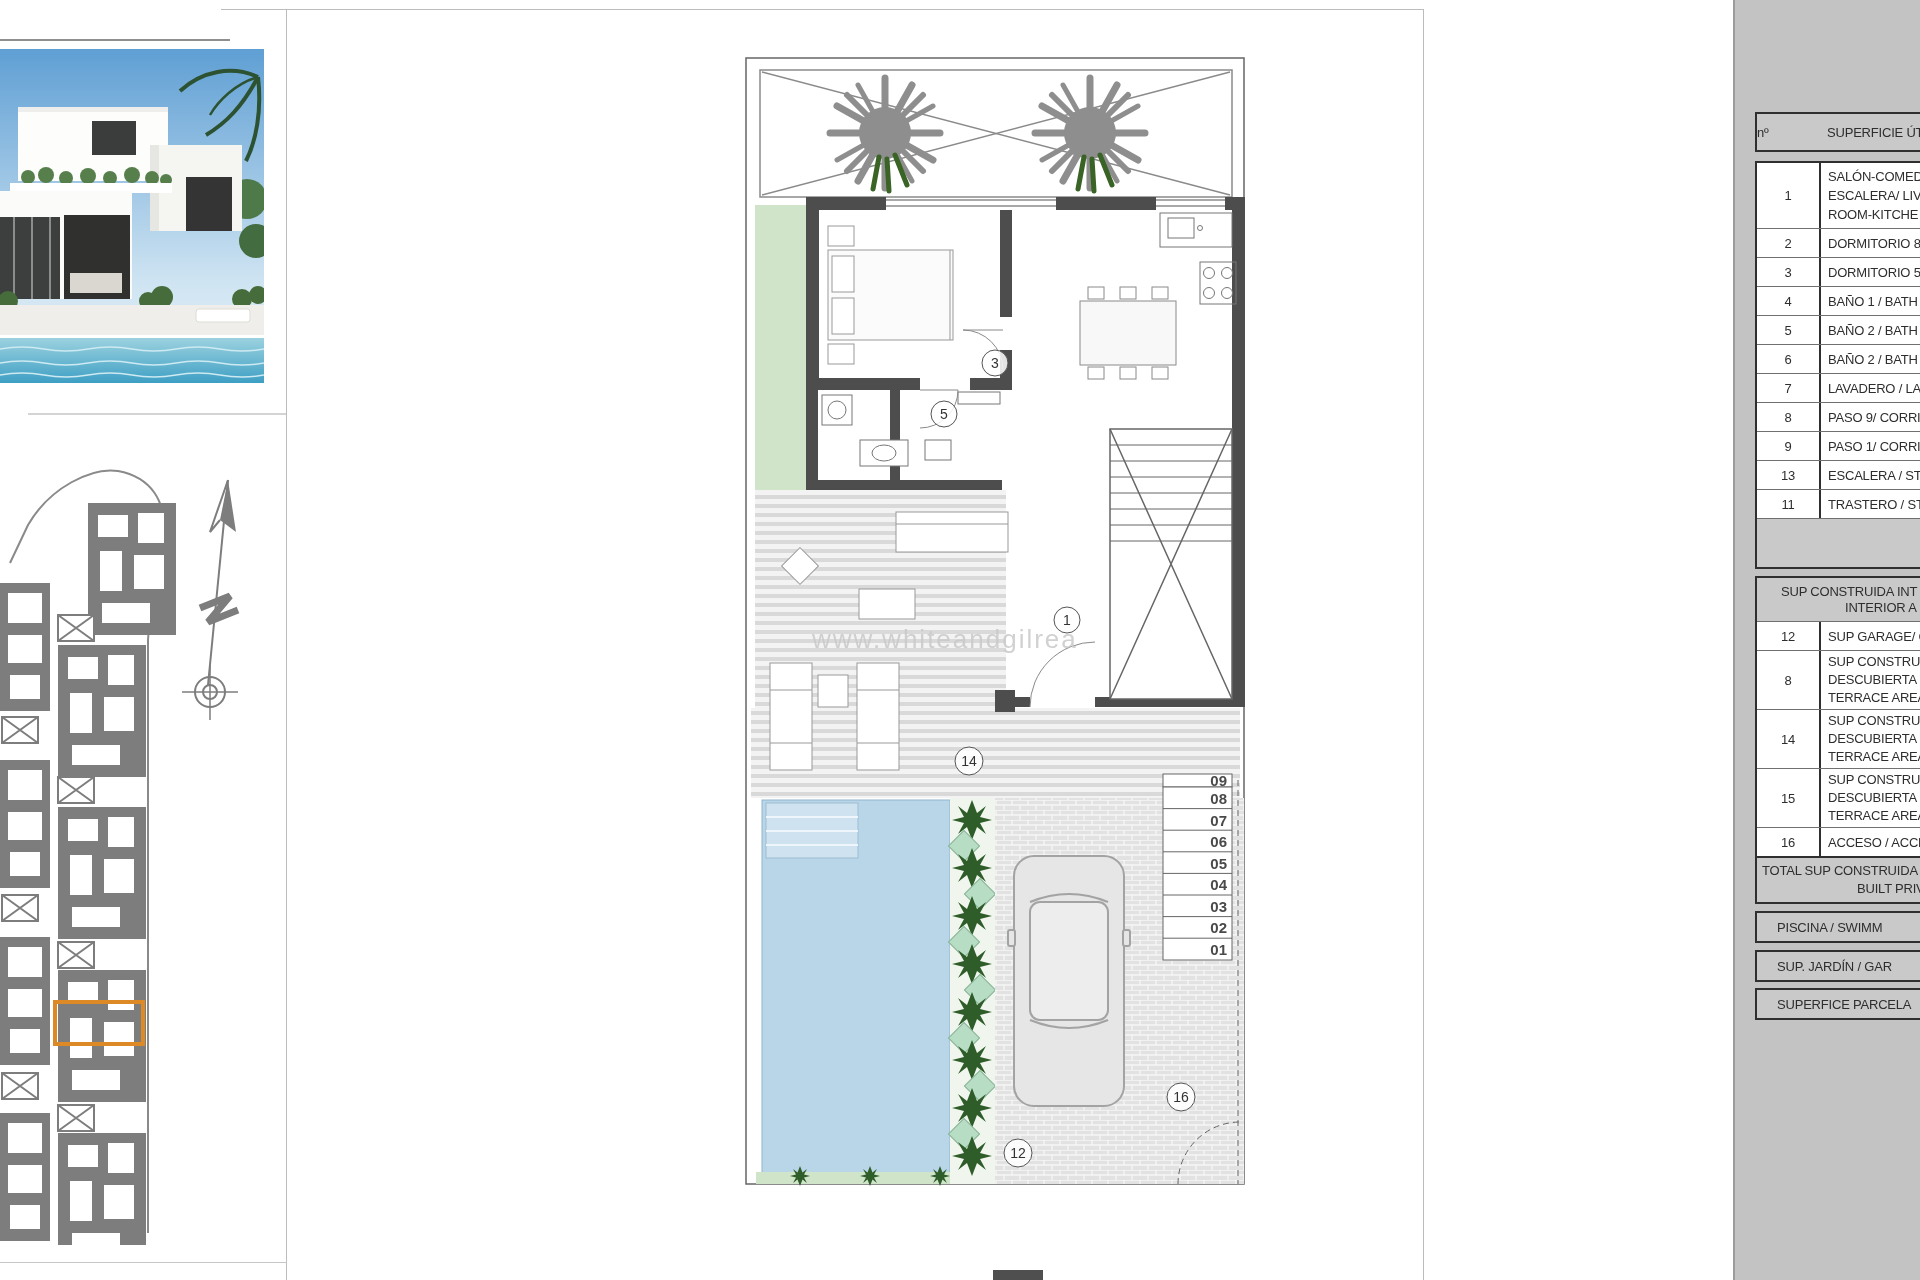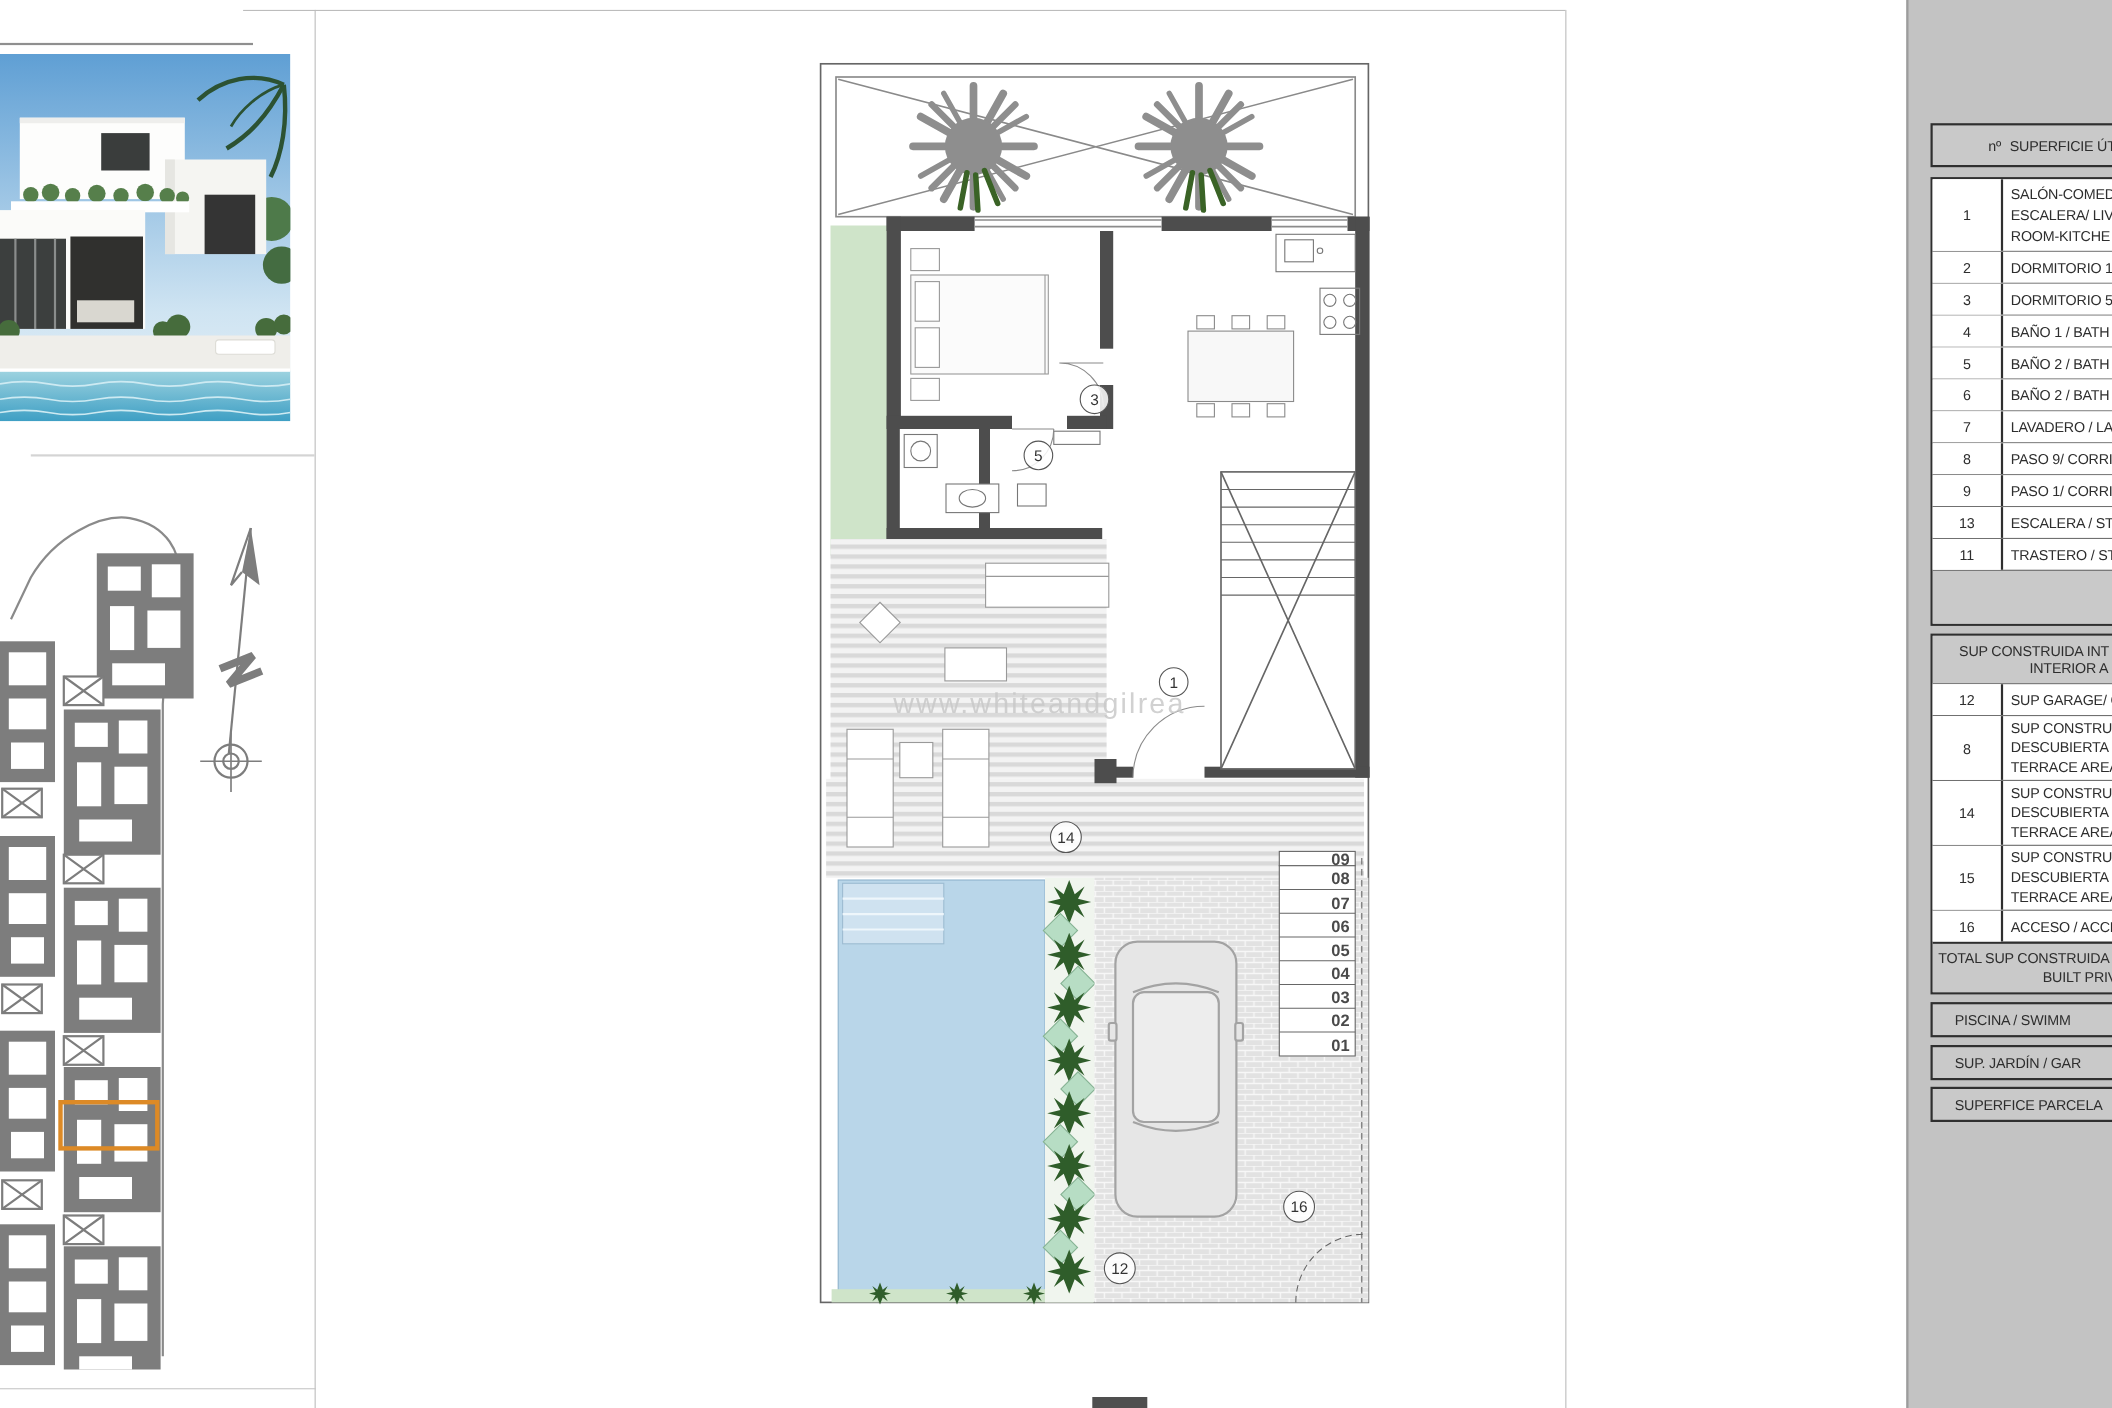--- a/index.html
+++ b/index.html
@@ -9,21 +9,21 @@
   
   .vline{position:absolute;width:1px;background:#bcbcbc;}
   .hline{position:absolute;height:1px;background:#bcbcbc;}
   
   .sidebar{position:absolute;left:1733px;top:0;width:187px;height:1280px;
            background:#c3c3c3;border-left:2px solid #9c9c9c;}
   
   .areatable{position:absolute;left:1755px;top:112px;width:240px;
              color:#2e2e2e;letter-spacing:-0.2px;font-size:13px;}
   .thead{height:36px;border:2px solid #2f2f2f;display:flex;align-items:center;background:#c9c9c9;}
-  .thead .tnum{width:62px;flex:0 0 62px;text-align:right;}
+  .thead .tnum{width:62px;flex:0 0 62px;text-align:left;}
   .thead .tlabel{padding-left:8px;white-space:nowrap;}
   .tblock{border:2px solid #2f2f2f;background:#c9c9c9;}
   .tbody{margin-top:9px;}
   .trow{display:flex;align-items:stretch;border-bottom:1px solid #707070;background:#fff;}
   .trow:last-child{border-bottom:none;}
   .trow .tnum{width:62px;flex:0 0 62px;border-right:2px solid #2f2f2f;
               display:flex;align-items:center;justify-content:center;background:#fff;}
   .trow .tlab{padding:4px 0 4px 7px;line-height:19px;display:flex;flex-direction:column;
               justify-content:center;white-space:nowrap;min-height:20px;}
   .t1 .trow{min-height:28px;}
@@ -390,21 +390,21 @@
           <div class="tnum">1</div>
           <div class="tlab">
             <div>SALÓN-COMED</div>
             <div>ESCALERA/ LIVI</div>
             <div>ROOM-KITCHE</div>
           </div>
         </div>
         <div class="trow">
           <div class="tnum">2</div>
           <div class="tlab">
-            <div>DORMITORIO 1</div>
+            <div>DORMITORIO 8</div>
           </div>
         </div>
         <div class="trow">
           <div class="tnum">3</div>
           <div class="tlab">
             <div>DORMITORIO 5</div>
           </div>
         </div>
         <div class="trow">
           <div class="tnum">4</div>

